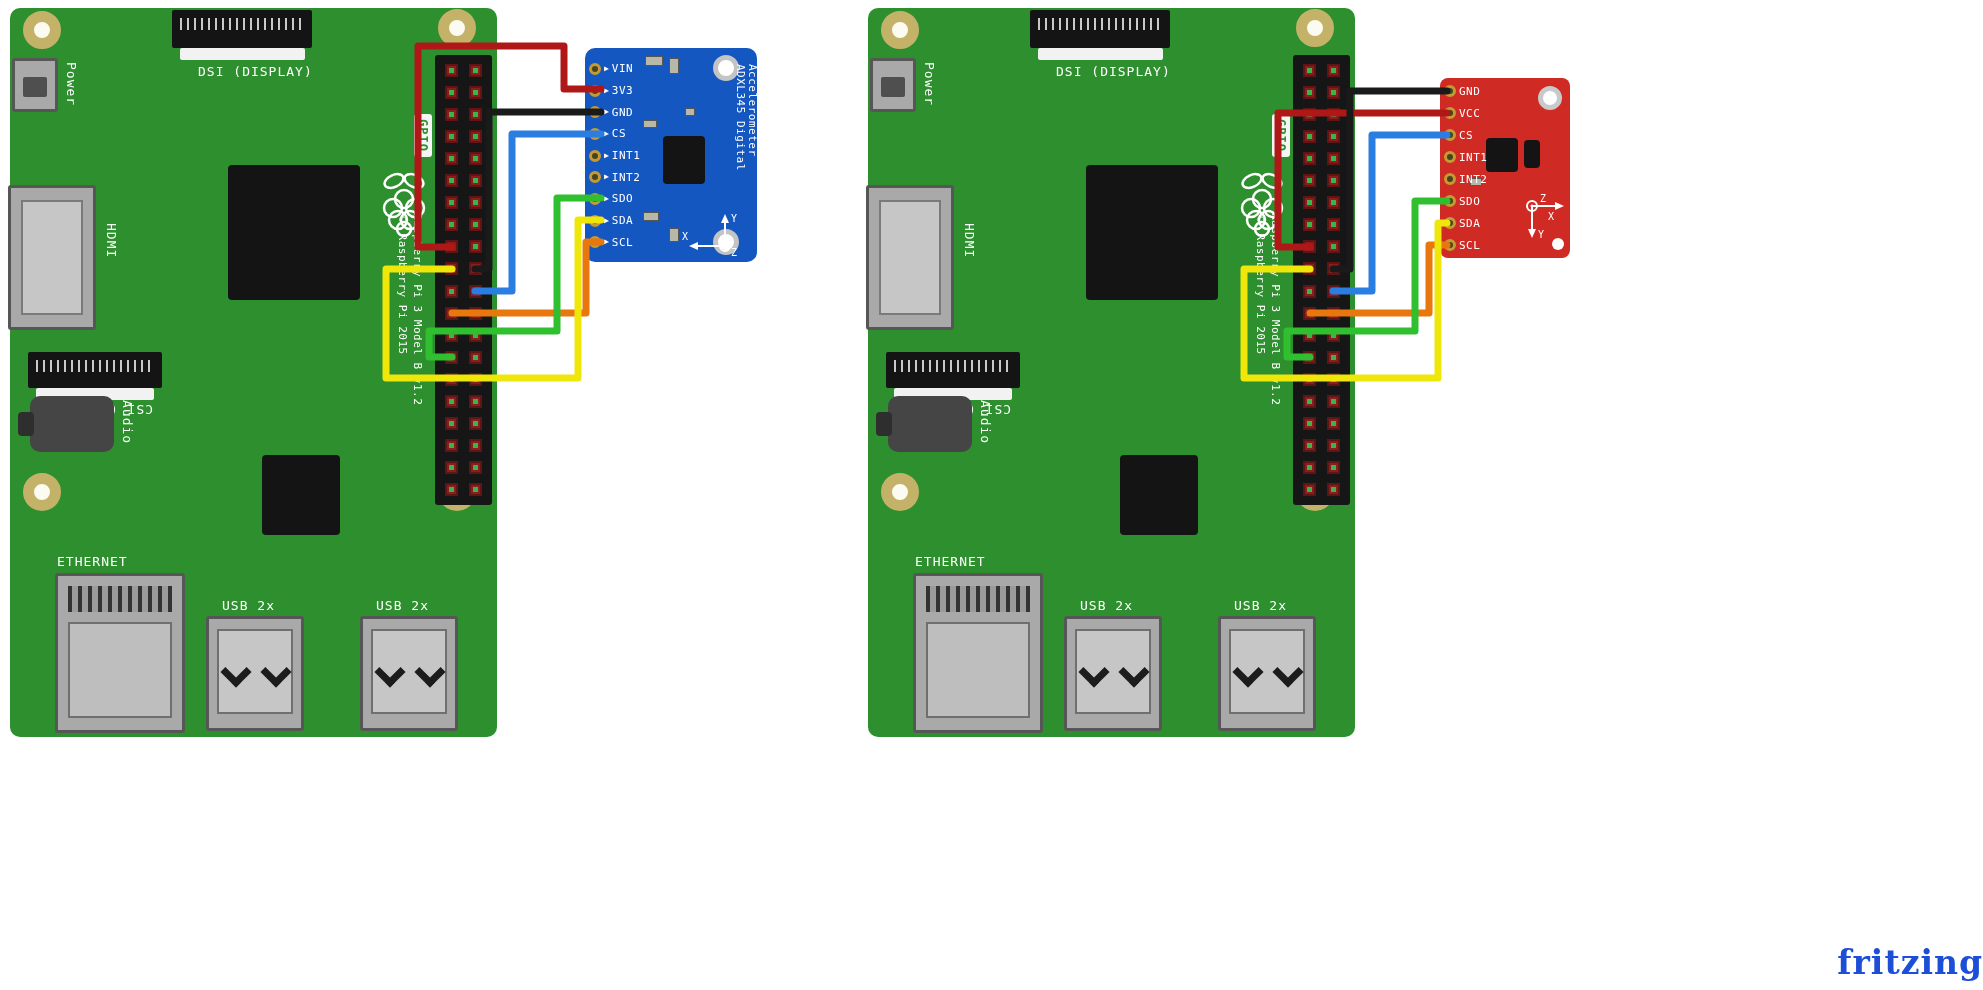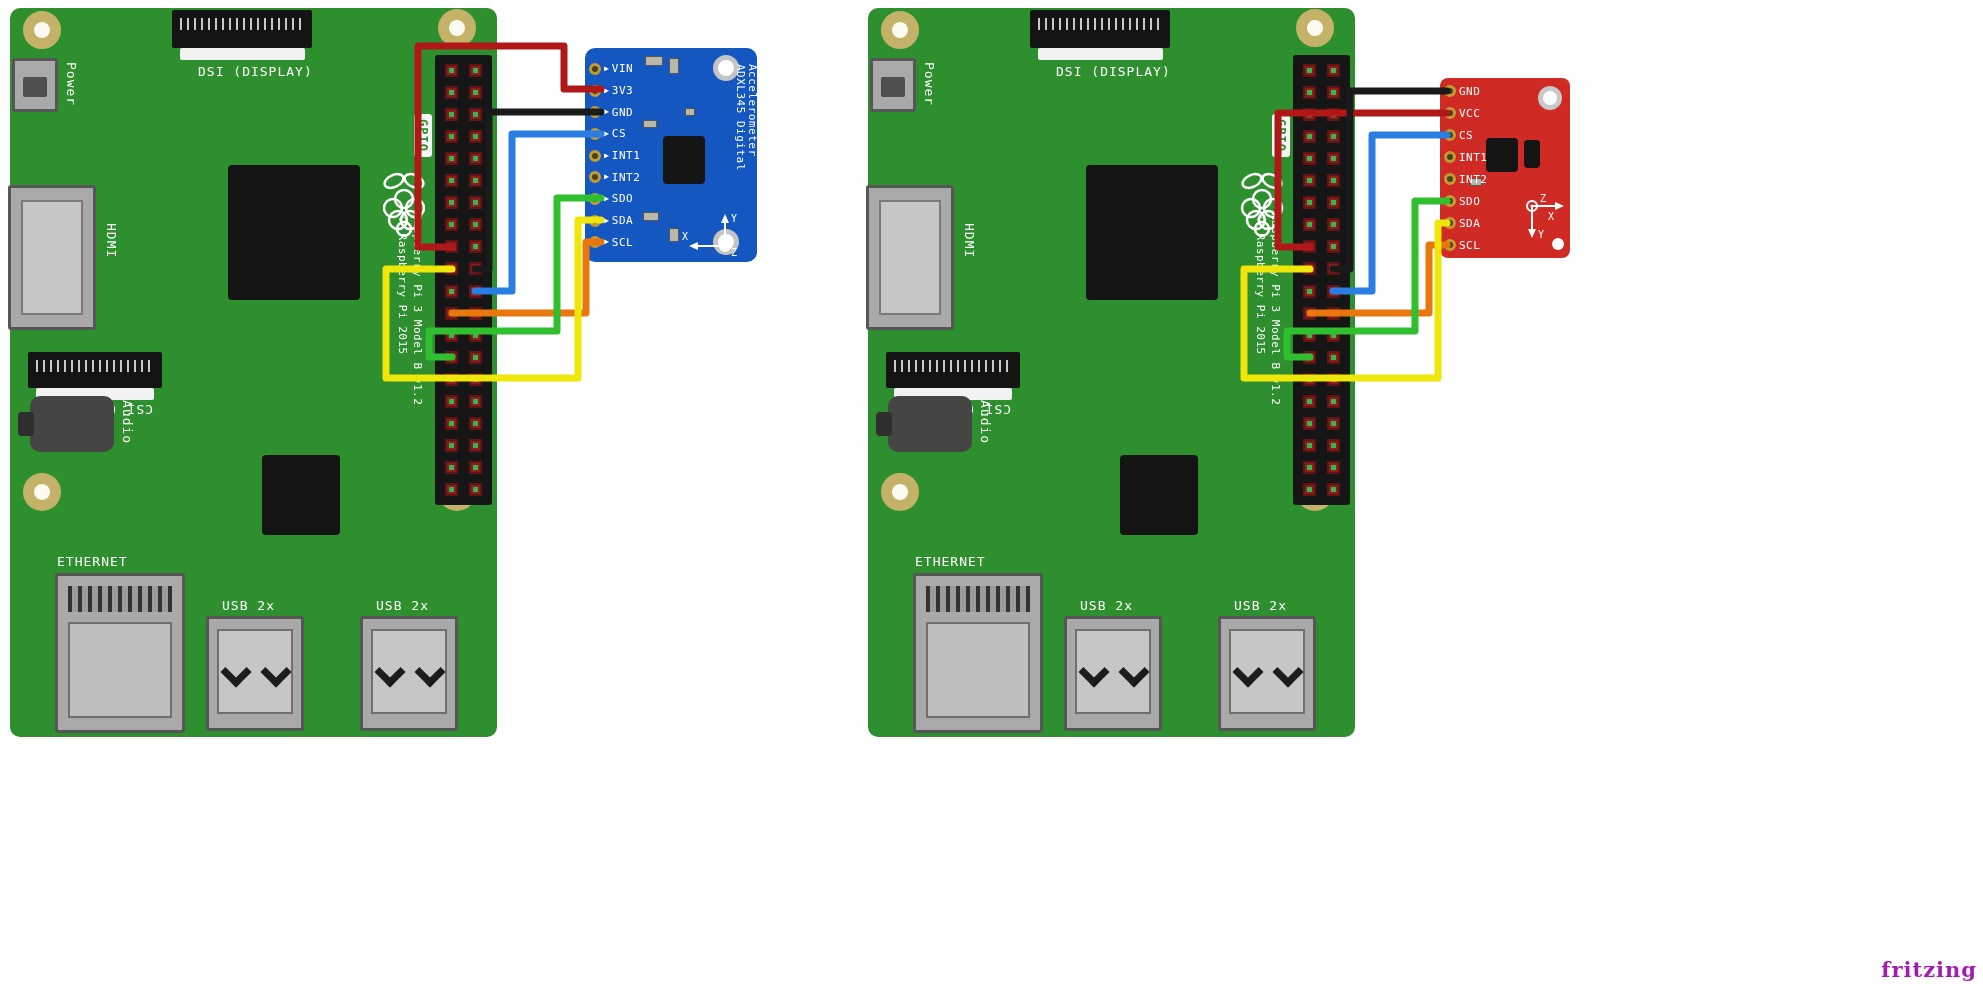--- a/index.html
+++ b/index.html
@@ -64,22 +64,22 @@
 
   .rb { position:absolute; left:1440px; top:78px; width:130px; height:180px; background:#d02a24; border-radius:8px; z-index:2; }
   .rb-pins { position:absolute; left:2px; top:2px; }
   .rb-row { display:flex; align-items:center; height:22px; gap:3px; padding-left:2px; }
   .rb-hole { position:absolute; width:24px; height:24px; border-radius:50%; background:#fff; border:5px solid #c9c9c9; }
   .rb-dot { position:absolute; width:12px; height:12px; border-radius:50%; background:#fff; }
 
   
   .wires { position:absolute; left:0; top:0; z-index:5; pointer-events:none; }
 
-  .watermark { position:absolute; right:6px; bottom:8px; font-family:"DejaVu Serif","Liberation Serif",serif;
-               font-size:21px; font-weight:700; color:#a21caf; letter-spacing:1px; }
+  .watermark { position:absolute; right:0; bottom:8px; font-family:"DejaVu Serif","Liberation Serif",serif;
+               font-size:33px; font-weight:700; color:#1d4ed8; letter-spacing:1px; }
 </style>
 </head>
 <body>
 
 <div class="canvas">
 
   <div class="pi" style="left:10px;top:8px">
     <div class="hole" style="left:13px;top:3px"></div>
     <div class="hole" style="left:428px;top:1px"></div>
     <div class="hole" style="left:13px;top:465px"></div>

